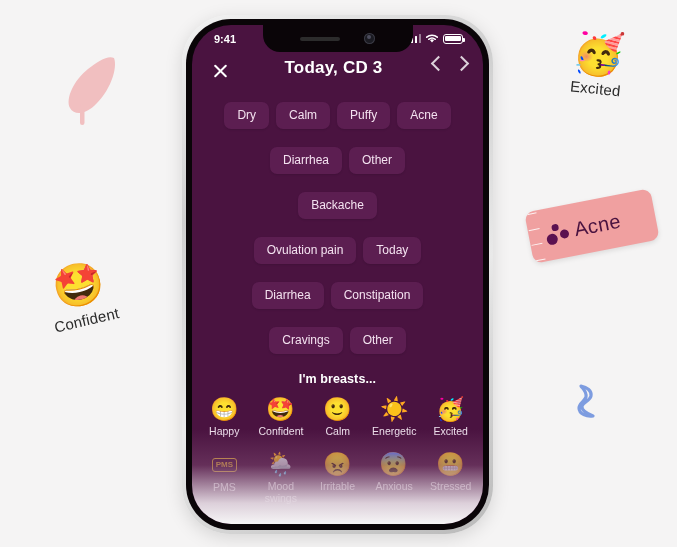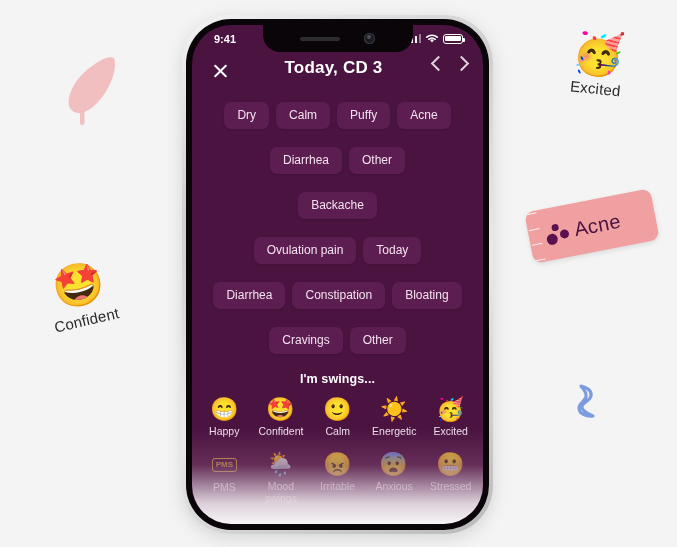--- a/index.html
+++ b/index.html
@@ -452,31 +452,30 @@
             <div class="chip-row">
               <span class="chip">Backache</span>
             </div>
             <div class="chip-row">
               <span class="chip">Ovulation pain</span>
               <span class="chip">Today</span>
             </div>
             <div class="chip-row">
               <span class="chip">Diarrhea</span>
               <span class="chip">Constipation</span>
-              <span class="chip">Bloating</span>
             </div>
             <div class="chip-row">
               <span class="chip">Cravings</span>
               <span class="chip">Other</span>
             </div>
           </div>
         </div>
 
         <div class="section">
-          <div class="section-title">I'm swings...</div>
+          <div class="section-title">I'm breasts...</div>
           <div class="feel-rows">
             <div class="feel-row">
               <span class="feel-item">
                 <span class="feel-emoji">😁</span>
                 <span class="feel-label">Happy</span>
               </span>
               <span class="feel-item">
                 <span class="feel-emoji">🤩</span>
                 <span class="feel-label">Confident</span>
               </span>

